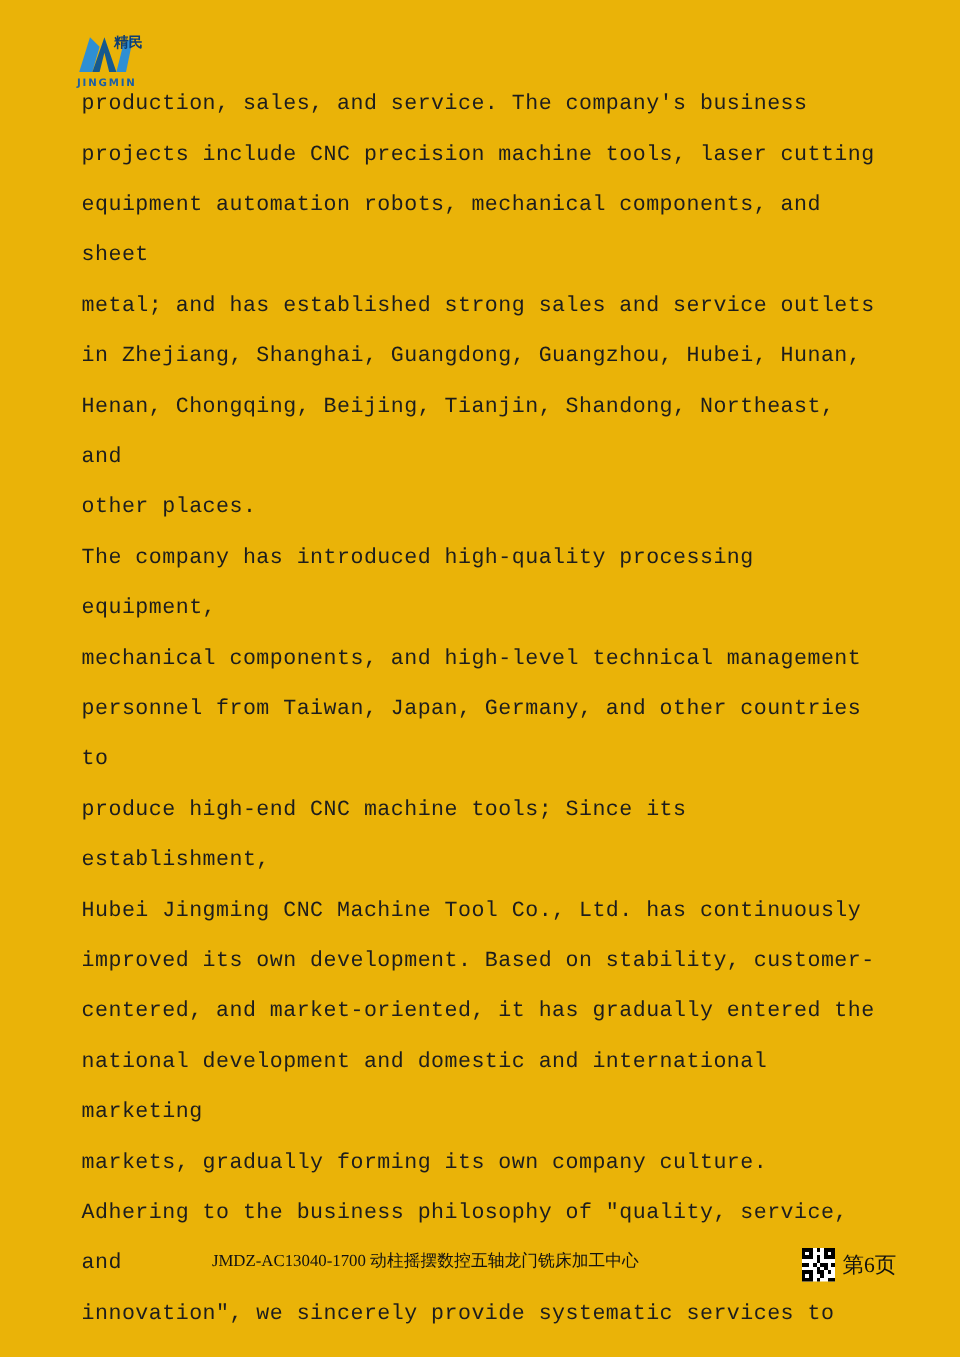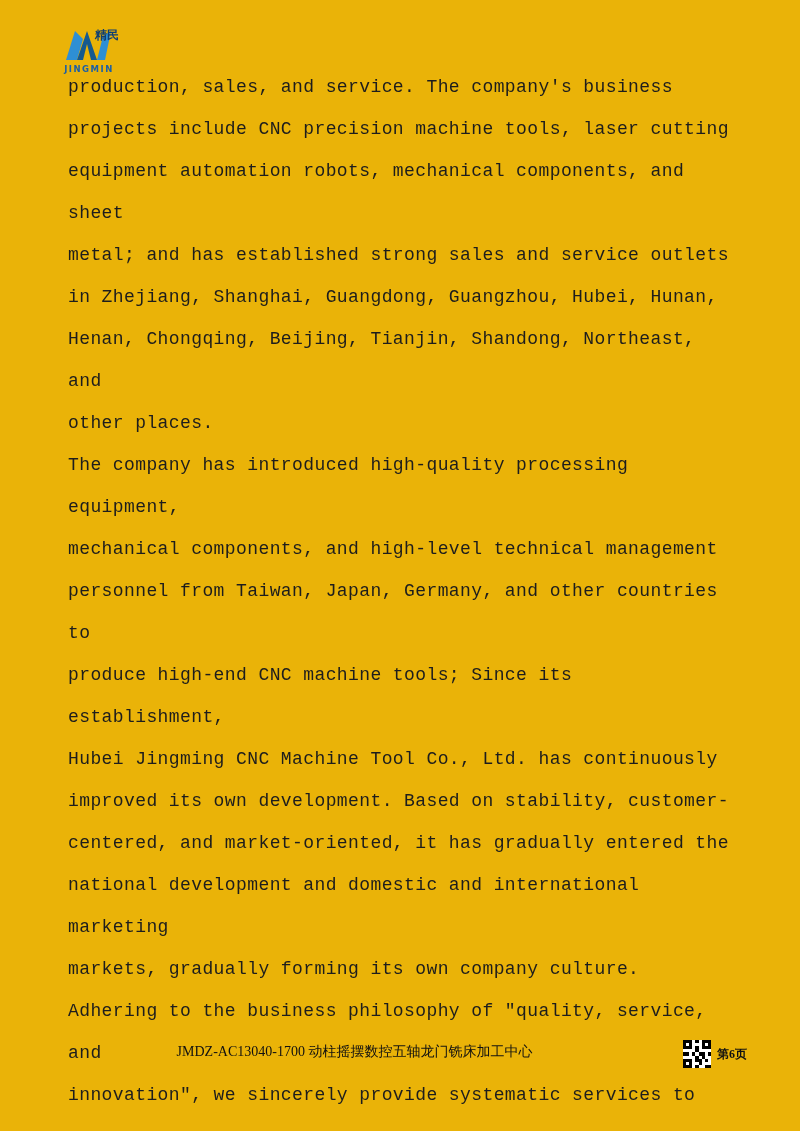--- a/index.html
+++ b/index.html
@@ -41,21 +41,21 @@
     color:#0b5bbf;font-weight:bold;text-decoration:underline;cursor:pointer;
   }
   .footer-line2{
     width:100%;text-align:center;font-size:14px;line-height:24px;
     padding-right:120px;box-sizing:border-box;
   }
   .page-badge{
     position:absolute;right:82px;top:0px;
     display:flex;align-items:center;gap:6px;
   }
-  .page-label{font-size:12px;color:#111;font-family:"Liberation Serif","DejaVu Serif",serif;font-weight:bold;}
+  .page-label{font-size:18px;color:#111;font-family:"Liberation Serif","DejaVu Serif",serif;}
 </style>
 </head>
 <body>
 
 <div class="page">
 
   <div class="logo">
     <svg width="62" height="54" viewBox="0 0 62 54">
       <polygon points="4,36 13,7 21,15 15,36" fill="#2e8fd4"></polygon>
       <polygon points="15,36 25,7 35,36 29,36 25,20 21,36" fill="#15598f"></polygon>

